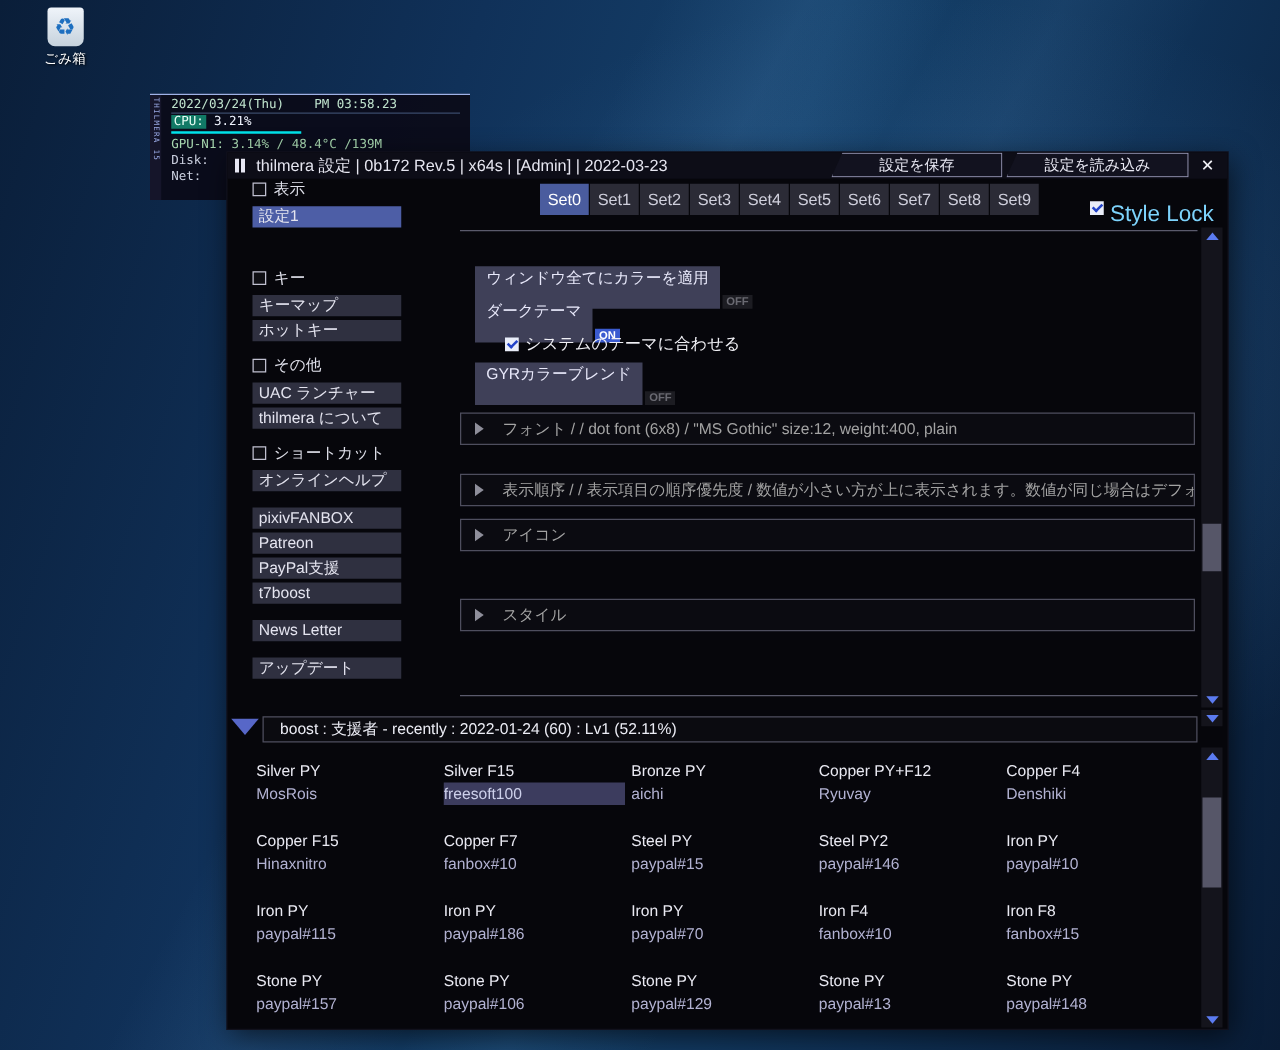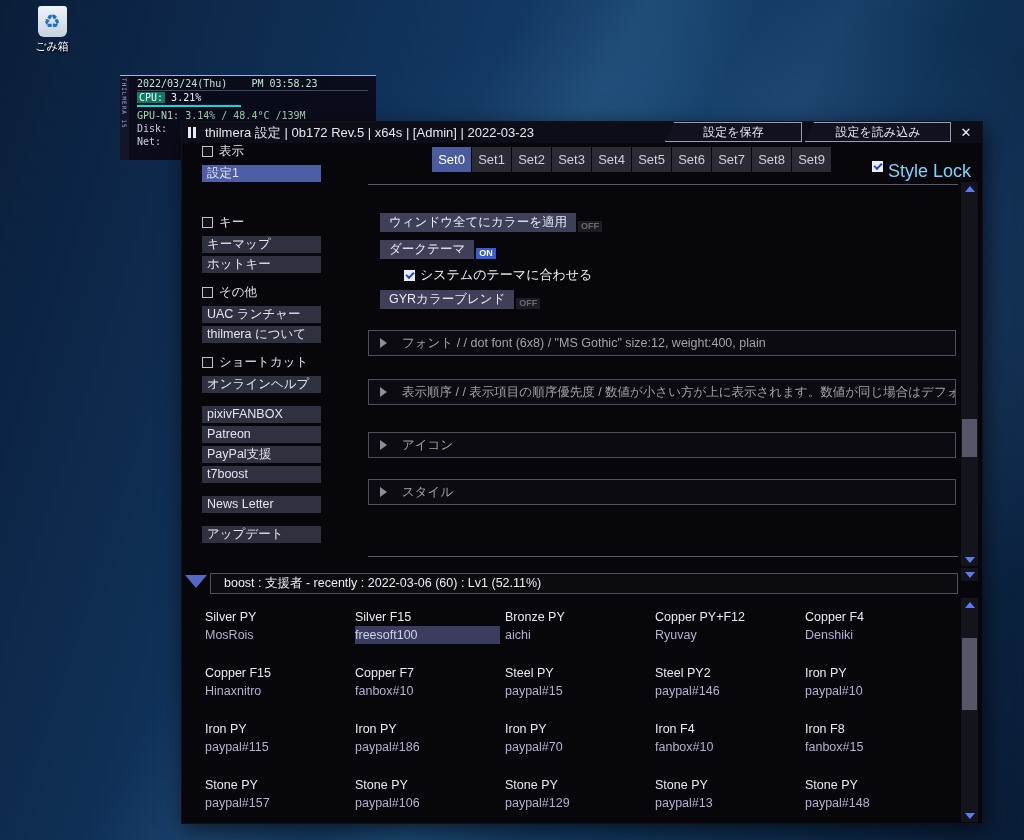--- a/index.html
+++ b/index.html
@@ -61,21 +61,21 @@
   .style-lock{position:absolute;left:690px;top:29px;display:flex;align-items:center;}
   .cb-checked{width:11px;height:11px;background:#e9edf9;position:relative;margin-right:5px;flex:none;}
   .cb-checked::after{content:"";position:absolute;left:2px;top:2px;width:6px;height:3px;
     border-left:2px solid #2343c8;border-bottom:2px solid #2343c8;transform:rotate(-45deg);}
   .style-lock-label{font-size:18px;color:#7dd3fc;margin-top:10px;}
 
   .hsep{position:absolute;left:186px;width:590px;height:1px;background:#5a5a6c;}
 
   
   .ctl-row{position:absolute;display:flex;align-items:flex-end;}
-  .btn{height:19px;line-height:19px;background:#3f4058;color:#e9e9fb;font-size:12.5px;padding:0 9px;white-space:nowrap;}
+  .btn{height:34px;line-height:19px;background:#3f4058;color:#e9e9fb;font-size:12.5px;padding:0 9px;white-space:nowrap;}
   .badge{height:11px;line-height:11px;font-size:9px;padding:0 3px;margin-left:2px;font-weight:bold;}
   .badge.off{background:#1c1c22;color:#6a6a72;}
   .badge.on{background:#3b5bd0;color:#fff;}
   .cb-row{position:absolute;display:flex;align-items:center;margin-left:24px;}
   .cb-row-label{font-size:13px;color:#f0f0f5;}
 
   
   .section{position:absolute;left:186px;width:588px;height:26px;border:1px solid #4e4e5e;background:#0b0b11;
     display:flex;align-items:center;box-sizing:border-box;overflow:hidden;}
   .sec-arrow{width:0;height:0;border-left:7px solid #8e8e9a;border-top:5px solid transparent;
@@ -207,21 +207,21 @@
     </div>
 
     <div class="section" style="top:208px">
       <span class="sec-arrow"></span>
       <span class="sec-label">フォント / / dot font (6x8) / "MS Gothic" size:12, weight:400, plain</span>
     </div>
     <div class="section" style="top:257px">
       <span class="sec-arrow"></span>
       <span class="sec-label">表示順序 / / 表示項目の順序優先度 / 数値が小さい方が上に表示されます。数値が同じ場合はデフォルト</span>
     </div>
-    <div class="section" style="top:310px">
+    <div class="section" style="top:293px">
       <span class="sec-arrow"></span>
       <span class="sec-label">アイコン</span>
     </div>
     <div class="section" style="top:357px">
       <span class="sec-arrow"></span>
       <span class="sec-label">スタイル</span>
     </div>
 
     <div class="vscroll main">
       <div class="vs-btn vs-top">
@@ -232,21 +232,21 @@
           <span class="arr-down"></span>
         </div>
     </div>
     <div class="vs-extra">
         <span class="arr-down"></span>
       </div>
 
     <div class="hsep" style="top:434px"></div>
 
     <div class="boost-tri"></div>
-    <div class="boost-header">boost : 支援者 - recently : 2022-03-06 (60) : Lv1 (52.11%)</div>
+    <div class="boost-header">boost : 支援者 - recently : 2022-01-24 (60) : Lv1 (52.11%)</div>
 
     <div class="sup" style="left:23px;top:486px">
       <div class="sup-tier">Silver PY</div>
       <div class="sup-name">MosRois</div>
     </div>
     <div class="sup" style="left:173px;top:486px">
       <div class="sup-tier">Silver F15</div>
       <div class="sup-name hl">freesoft100</div>
     </div>
     <div class="sup" style="left:323px;top:486px">

